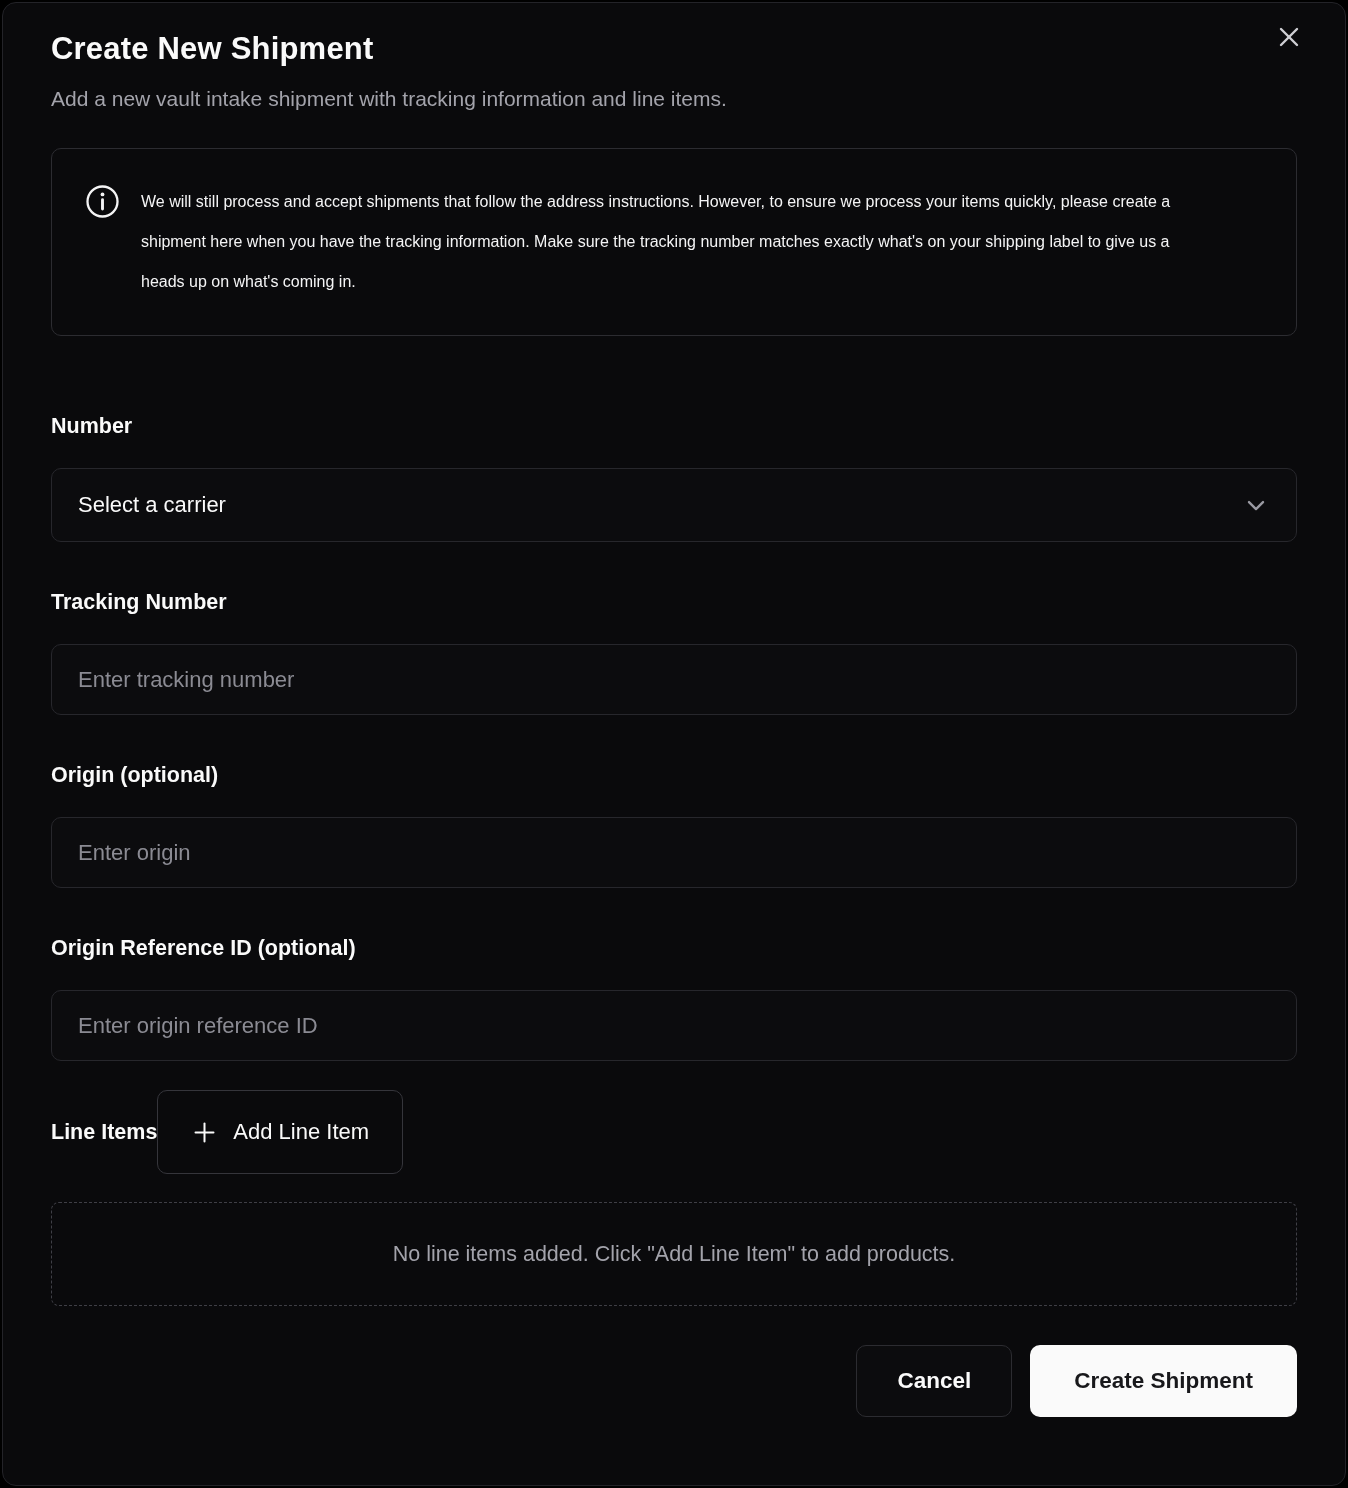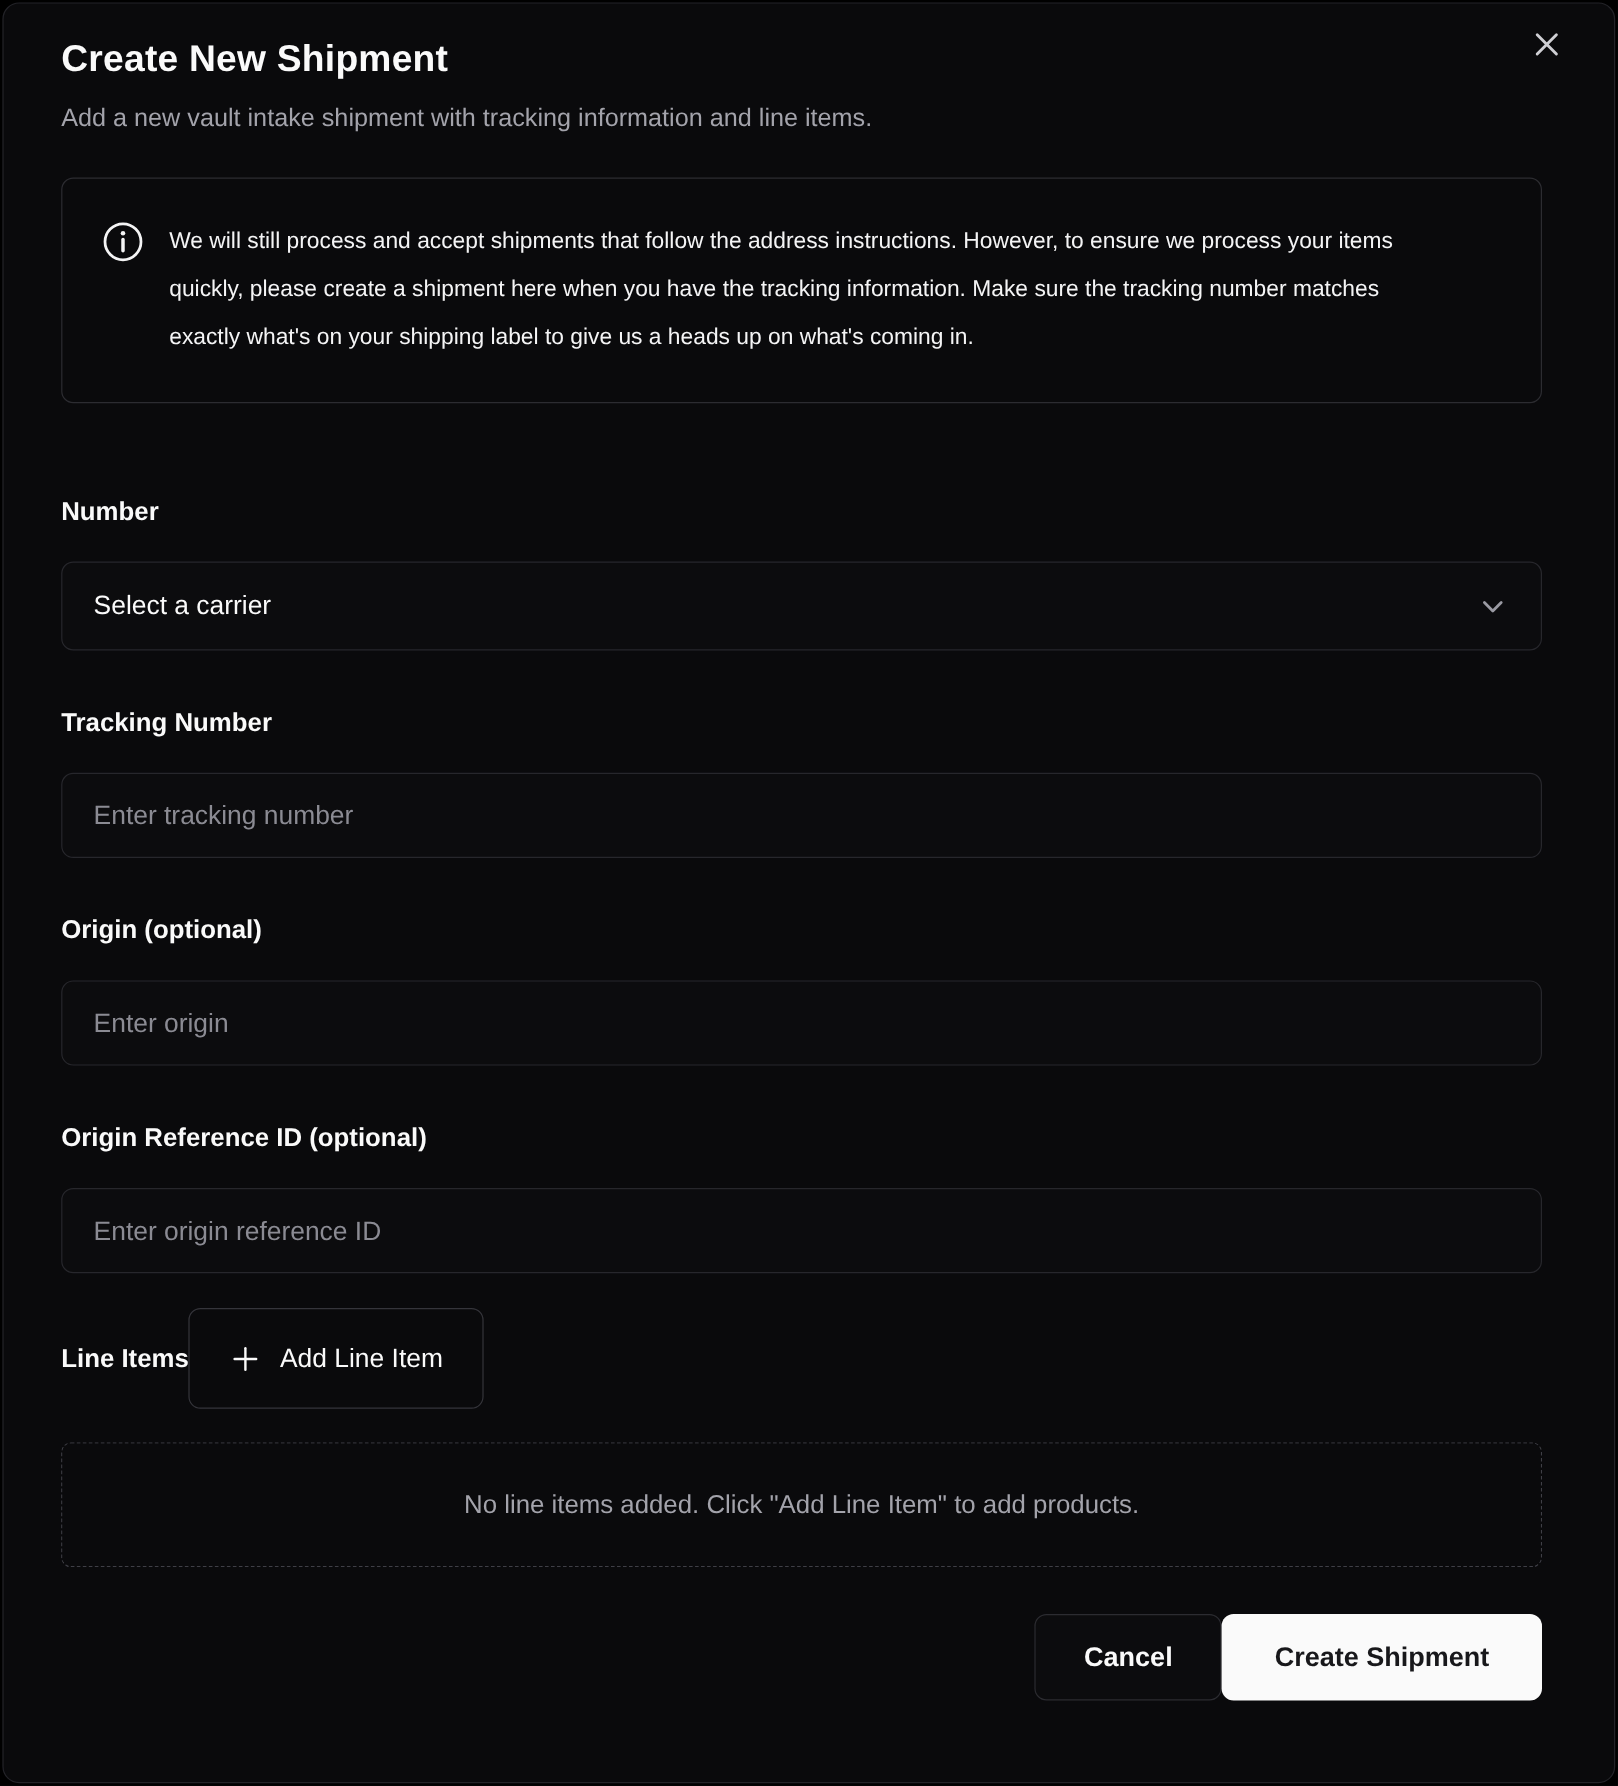--- a/index.html
+++ b/index.html
@@ -9,21 +9,21 @@
     font-family: "Liberation Sans", "DejaVu Sans", sans-serif;
     color: #fafafa;
     overflow: hidden;
   }
   .modal {
     position: absolute;
     inset: 2px;
     background: #0a0a0c;
     border: 1px solid #232328;
     border-radius: 14px;
-    padding: 27px 60px 16px 48px;
+    padding: 27px 48px 16px 48px;
   }
   .close-btn {
     position: absolute;
     top: 16px;
     right: 38px;
     width: 36px;
     height: 36px;
     display: flex;
     align-items: center;
     justify-content: center;
@@ -54,21 +54,21 @@
     display: flex;
     align-items: flex-start;
     gap: 21px;
   }
   .notice-icon {
     flex: 0 0 auto;
     color: #f4f4f5;
     margin-top: 2px;
   }
   .notice-text {
-    font-size: 19px;
+    font-size: 16px;
     line-height: 40px;
     color: #f4f4f5;
     font-weight: 400;
   }
   .field-label {
     font-size: 21.5px;
     font-weight: 700;
     line-height: 26px;
     color: #fafafa;
   }
@@ -143,20 +143,21 @@
   .empty-state-text {
     font-size: 21.5px;
     color: #a3a3ab;
     font-weight: 400;
   }
   .footer {
     margin-top: 39px;
     display: flex;
     justify-content: flex-end;
     align-items: center;
+    gap: 18px;
   }
   .cancel-btn {
     height: 72px;
     padding: 0 40px;
     background: #0c0c0e;
     border: 1px solid #2c2c31;
     border-radius: 10px;
     color: #fafafa;
     font-size: 22.5px;
     font-weight: 700;

